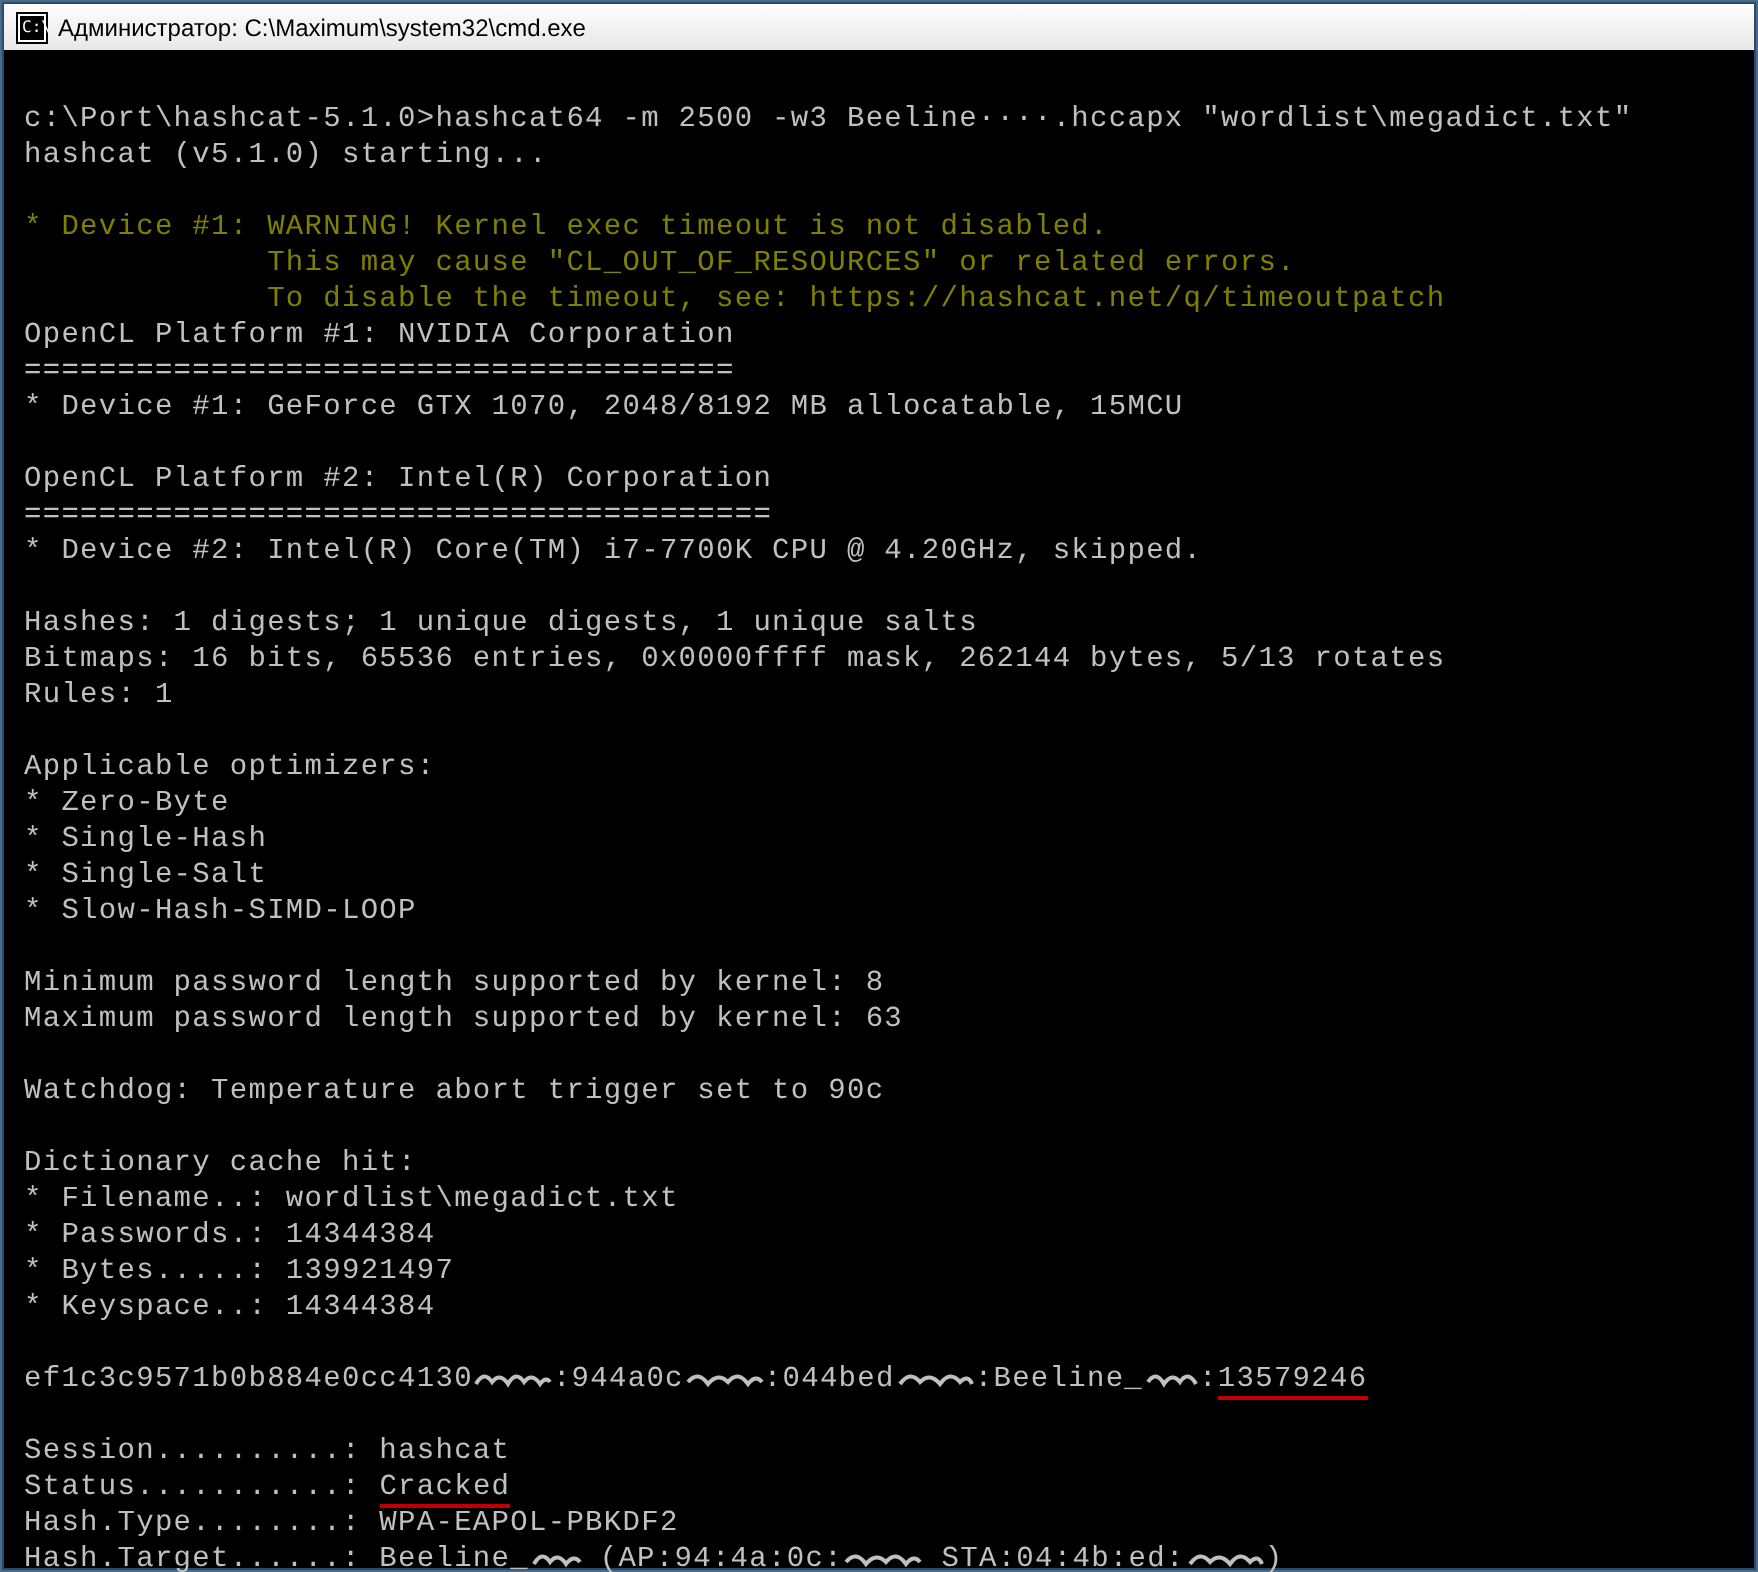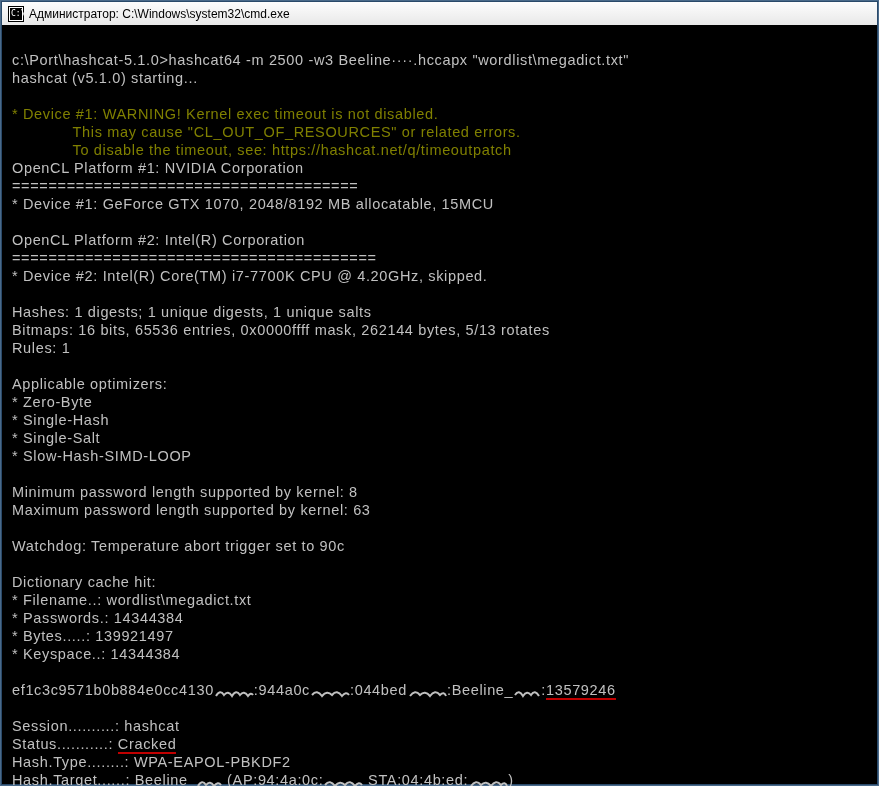--- a/index.html
+++ b/index.html
@@ -1,41 +1,41 @@
 <!DOCTYPE html>
 <html><head>
 <meta charset="utf-8">
 <style>
   html,body{margin:0;padding:0;width:879px;height:786px;overflow:hidden;font-family:"Segoe UI",Tahoma,sans-serif;background:#4a6a8a;}
   .window{position:absolute;left:1px;top:1px;width:877px;height:784px;background:#000;border:1px solid #2a4a6a;box-sizing:border-box;}
   .titlebar{height:23px;background:linear-gradient(#fdfdfd,#e8e8e8);display:flex;align-items:center;border-bottom:1px solid #b0b0b0;}
   .titlebar-icon{width:16px;height:16px;margin:0 5px 0 6px;display:inline-flex;align-items:center;justify-content:center;}
   .titlebar-icon svg{width:16px;height:16px;}
   .titlebar-text{font-size:12px;color:#000;}
-  .term{position:absolute;left:0;top:23px;right:0;bottom:0;padding:8px 0 16px 10px;background:#000;font-family:Liberation Sans, sans-serif;font-size:14.5px;line-height:18px;letter-spacing:.65px;color:#c0c0c0;white-space:pre;}
+  .term{position:absolute;left:0;top:23px;right:0;bottom:0;padding:8px 0 16px 10px;background:#000;font-family:Liberation Mono, monospace;font-size:14.5px;line-height:18px;letter-spacing:.65px;color:#c0c0c0;white-space:pre;}
   .gray{color:#c0c0c0;}
   .yellow{color:#808000;}
   .under-red{border-bottom:2px solid #c00000;}
   .scribble{display:inline-block;width:40px;height:12px;vertical-align:middle;}
   .scribble svg{width:100%;height:100%;}
 </style>
 </head>
 <body>
 
 <div class="window">
   <div class="titlebar">
     <span class="titlebar-icon">
       <svg viewBox="0 0 16 16">
           <rect x="0" y="0" width="16" height="16" fill="#000"></rect>
           <rect x="1" y="1" width="14" height="14" fill="#fff"></rect>
           <rect x="2" y="2" width="12" height="12" fill="#000"></rect>
           <text x="3" y="10" font-size="8" fill="#fff" font-family="monospace">C:\</text>
         </svg>
     </span>
-    <span class="titlebar-text">Администратор: C:\Windows\system32\cmd.exe</span>
+    <span class="titlebar-text">Администратор: C:\Maximum\system32\cmd.exe</span>
   </div>
 
   <div class="term"><span class="gray"></span>
 <span class="gray">c:\Port\hashcat-5.1.0&gt;hashcat64 -m 2500 -w3 Beeline····.hccapx "wordlist\megadict.txt"</span>
 <span class="gray">hashcat (v5.1.0) starting...</span>
 <span></span>
 <span class="yellow">* Device #1: WARNING! Kernel exec timeout is not disabled.</span>
 <span class="yellow">             This may cause "CL_OUT_OF_RESOURCES" or related errors.</span>
 <span class="yellow">             To disable the timeout, see: https://hashcat.net/q/timeoutpatch</span>
 <span class="gray">OpenCL Platform #1: NVIDIA Corporation</span>

